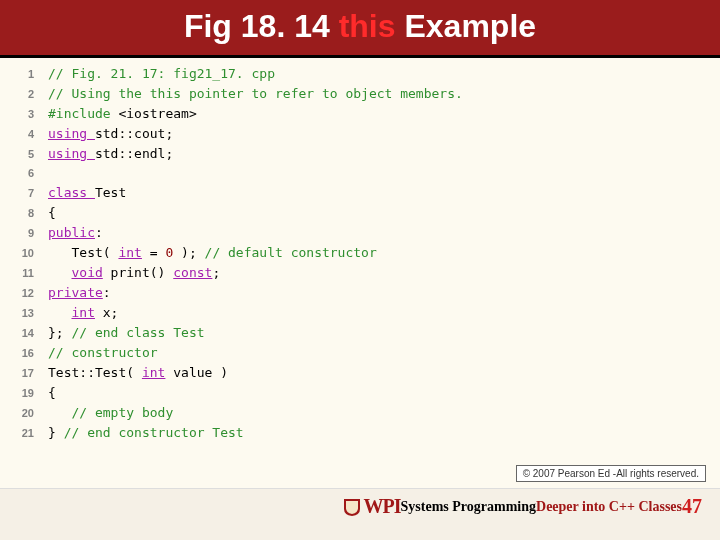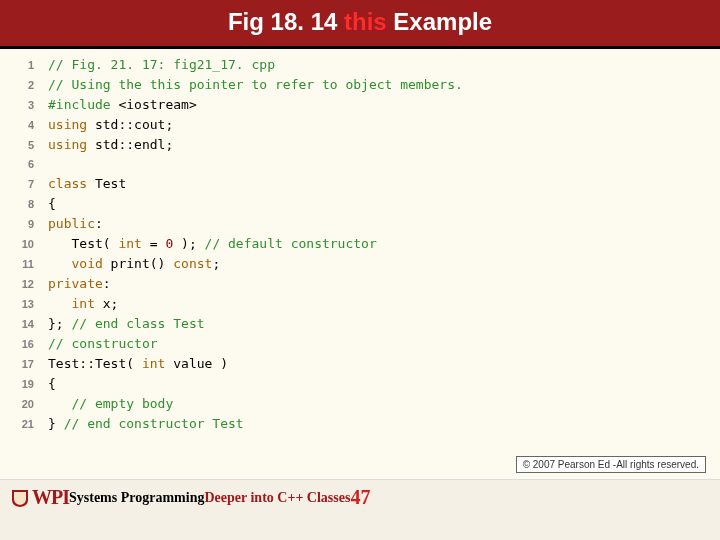--- a/index.html
+++ b/index.html
@@ -13,21 +13,21 @@
   }
   .header {
     background: #9a1c1c;
     color: #fff;
     text-align: center;
     padding: 8px 0 10px 0;
     border-bottom: 3px solid #000;
   }
   .header-title {
     font-family: "Comic Sans MS", cursive, sans-serif;
-    font-size: 24px;
+    font-size: 32px;
     font-weight: bold;
     margin-top: 32px;
   }
   .header-title .kw {
     color: #ff2b2b;
   }
   .code-area {
     background: #fdfaf0;
     padding: 6px 10px 4px 10px;
     height: 420px;
@@ -46,37 +46,37 @@
     text-align: right;
     color: #808080;
     font-weight: bold;
     margin-right: 14px;
     font-family: Arial, sans-serif;
     font-size: 11px;
   }
   .tok-comment { color: #2f8f2f; }
   .tok-preproc { color: #2f8f2f; }
   .tok-include-lit { color: #000; }
-  .tok-keyword { color: #a16207; }
+  .tok-keyword { color: #a21caf; text-decoration: underline; }
   .tok-plain { color: #000; }
   .tok-number { color: #8b0000; }
   .copyright {
     position: absolute;
     right: 14px;
     bottom: 6px;
     border: 1px solid #666;
     background: #fff;
     font-size: 10px;
     color: #333;
     padding: 2px 6px;
   }
   .footer {
     display: flex;
     align-items: center;
-    justify-content: flex-start;
+    justify-content: flex-end;
     padding: 6px 18px 6px 10px;
     background: #f5f0e6;
     border-top: 1px solid #ddd;
   }
   .logo {
     display: flex;
     align-items: center;
     font-weight: bold;
     font-size: 20px;
     font-family: Georgia, serif;

